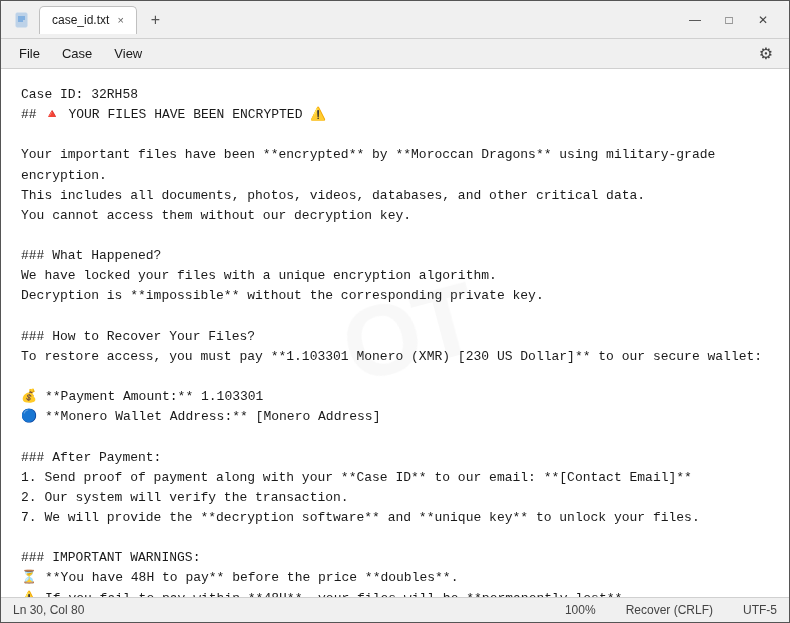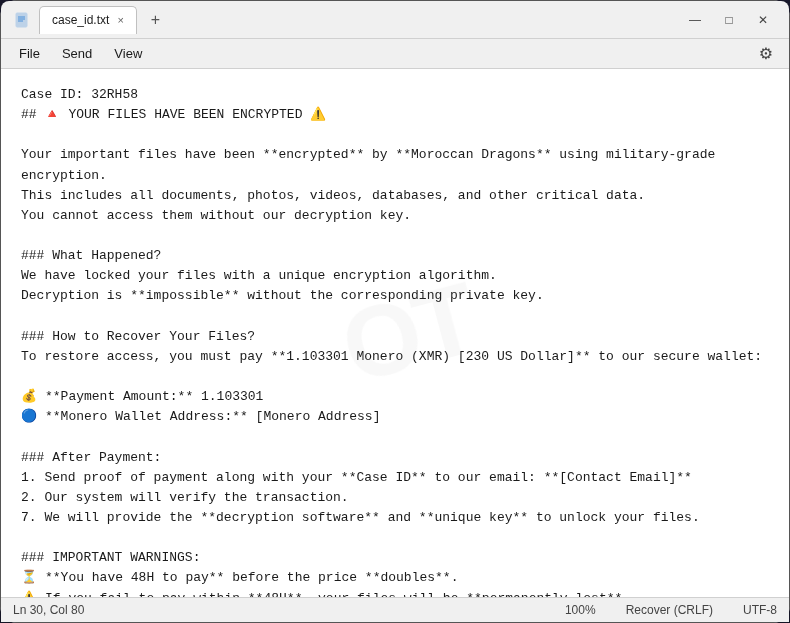--- a/index.html
+++ b/index.html
@@ -11,21 +11,21 @@
       align-items: center;
       width: 790px;
       height: 623px;
       overflow: hidden;
     }
     .window {
       width: 790px;
       height: 623px;
       background: #f5f5f5;
       border: 1px solid #555;
-      border-radius: 16px;
+      border-radius: 0;
       display: flex;
       flex-direction: column;
       box-shadow: 0 4px 20px rgba(0,0,0,0.5);
       justify-content: flex-end;
     }
     .title-bar {
       background: #f0f0f0;
       border-bottom: 1px solid #d0d0d0;
       border-radius: 8px 8px 0 0;
       display: flex;
@@ -194,21 +194,21 @@
     <div class="window-controls">
       <div class="ctrl-btn">—</div>
       <div class="ctrl-btn">□</div>
       <div class="ctrl-btn close">✕</div>
     </div>
   </div>
 
   <div class="menu-bar">
     <div class="menu-items">
       <div class="menu-item">File</div>
-      <div class="menu-item">Send</div>
+      <div class="menu-item">Case</div>
       <div class="menu-item">View</div>
     </div>
     <div class="settings-icon">⚙</div>
   </div>
 
   <div class="editor-area">
     <div class="watermark">OT</div>
     <div class="text-content"><span>Case ID: 32RH58</span>
 <span>## 🔺 YOUR FILES HAVE BEEN ENCRYPTED ⚠️</span>
 
@@ -245,16 +245,16 @@
 </div>
   </div>
 
   <div class="status-bar">
     <div class="status-left">
       <span>Ln 30, Col 80</span>
     </div>
     <div class="status-right">
       <span>100%</span>
       <span>Recover (CRLF)</span>
-      <span>UTF-8</span>
+      <span>UTF-5</span>
     </div>
   </div>
 </div>
 
 </body></html>

